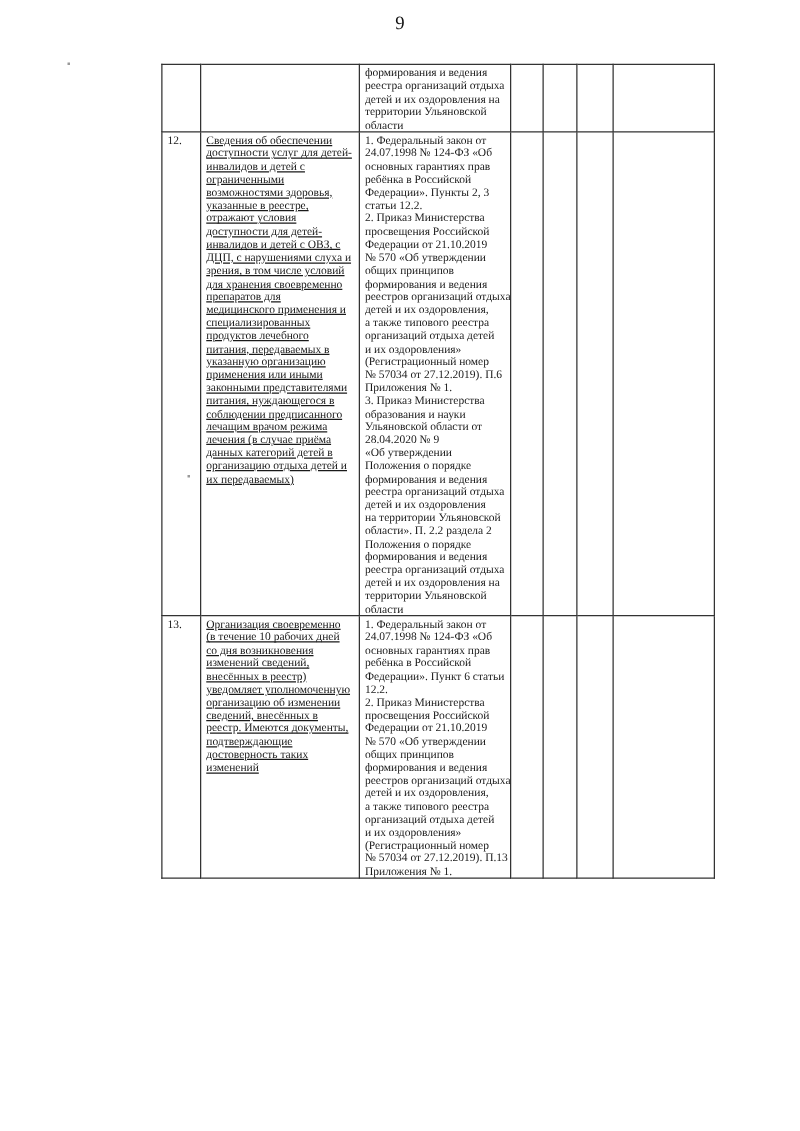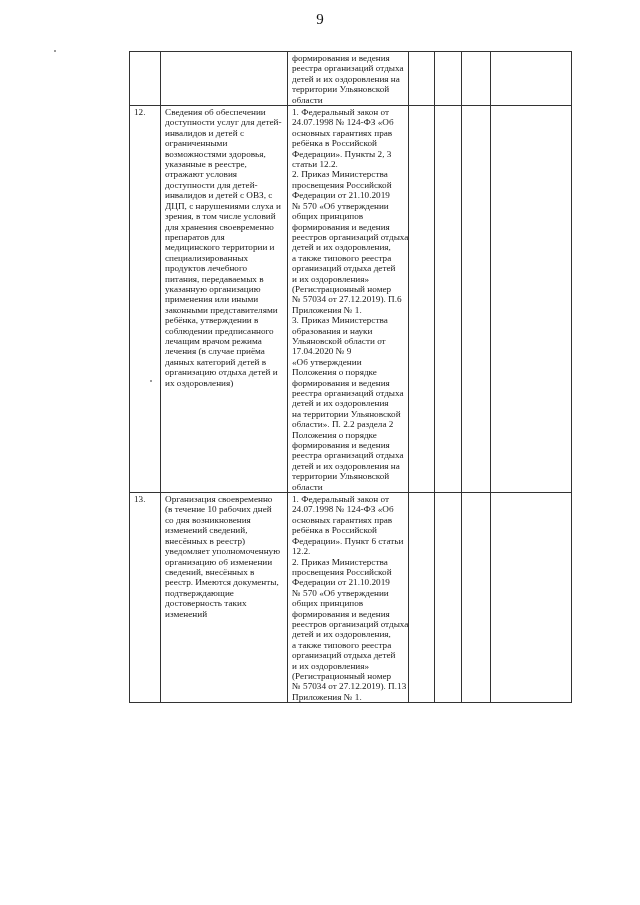--- a/index.html
+++ b/index.html
@@ -6,21 +6,21 @@
   body { width: 640px; height: 905px; position: relative; overflow: hidden;
          font-family: "Liberation Serif", "DejaVu Serif", serif; color: #1a1a1a; }
   .page-number { position: absolute; top: 11px; left: 0; width: 640px; text-align: center;
                  font-size: 15px; color: #111; }
   .dot { position: absolute; width: 2px; height: 2px; background: #9a9a9a; }
   table.reg { position: absolute; left: 129px; top: 51px; border-collapse: collapse;
               table-layout: fixed; width: 436px; }
   table.reg td { border: 1px solid #333; vertical-align: top; padding: 1px 3px 0 4px;
                  font-size: 9.2px; line-height: 10.4px; }
   td.num { width: 23px; }
-  td.desc { width: 119px; }
+  td.desc { width: 119px; text-decoration: underline; }
   td.law { width: 113px; }
   td.c4 { width: 18px; }
   td.c5 { width: 19px; }
   td.c6 { width: 21px; }
   td.c7 { width: 73px; }
   .line { display: block; white-space: nowrap; }
 </style>
 </head>
 <body>
 
@@ -55,34 +55,34 @@
           <span class="line">ограниченными</span>
           <span class="line">возможностями здоровья,</span>
           <span class="line">указанные в реестре,</span>
           <span class="line">отражают условия</span>
           <span class="line">доступности для детей-</span>
           <span class="line">инвалидов и детей с ОВЗ, с</span>
           <span class="line">ДЦП, с нарушениями слуха и</span>
           <span class="line">зрения, в том числе условий</span>
           <span class="line">для хранения своевременно</span>
           <span class="line">препаратов для</span>
-          <span class="line">медицинского территории и</span>
+          <span class="line">медицинского применения и</span>
           <span class="line">специализированных</span>
           <span class="line">продуктов лечебного</span>
           <span class="line">питания, передаваемых в</span>
           <span class="line">указанную организацию</span>
           <span class="line">применения или иными</span>
           <span class="line">законными представителями</span>
-          <span class="line">ребёнка, утверждении в</span>
+          <span class="line">питания, нуждающегося в</span>
           <span class="line">соблюдении предписанного</span>
           <span class="line">лечащим врачом режима</span>
           <span class="line">лечения (в случае приёма</span>
           <span class="line">данных категорий детей в</span>
           <span class="line">организацию отдыха детей и</span>
-          <span class="line">их оздоровления)</span>
+          <span class="line">их передаваемых)</span>
         </td>
         <td class="law">
           <span class="line">1. Федеральный закон от</span>
           <span class="line">24.07.1998 № 124-ФЗ «Об</span>
           <span class="line">основных гарантиях прав</span>
           <span class="line">ребёнка в Российской</span>
           <span class="line">Федерации». Пункты 2, 3</span>
           <span class="line">статьи 12.2.</span>
           <span class="line">2. Приказ Министерства</span>
           <span class="line">просвещения Российской</span>
@@ -94,21 +94,21 @@
           <span class="line">детей и их оздоровления,</span>
           <span class="line">а также типового реестра</span>
           <span class="line">организаций отдыха детей</span>
           <span class="line">и их оздоровления»</span>
           <span class="line">(Регистрационный номер</span>
           <span class="line">№ 57034 от 27.12.2019). П.6</span>
           <span class="line">Приложения № 1.</span>
           <span class="line">3. Приказ Министерства</span>
           <span class="line">образования и науки</span>
           <span class="line">Ульяновской области от</span>
-          <span class="line">17.04.2020 № 9</span>
+          <span class="line">28.04.2020 № 9</span>
           <span class="line">«Об утверждении</span>
           <span class="line">Положения о порядке</span>
           <span class="line">формирования и ведения</span>
           <span class="line">реестра организаций отдыха</span>
           <span class="line">детей и их оздоровления</span>
           <span class="line">на территории Ульяновской</span>
           <span class="line">области». П. 2.2 раздела 2</span>
           <span class="line">Положения о порядке</span>
           <span class="line">формирования и ведения</span>
           <span class="line">реестра организаций отдыха</span>

